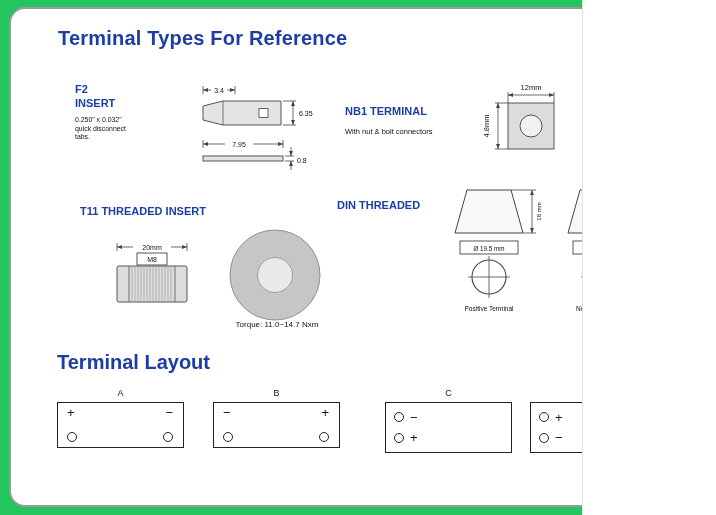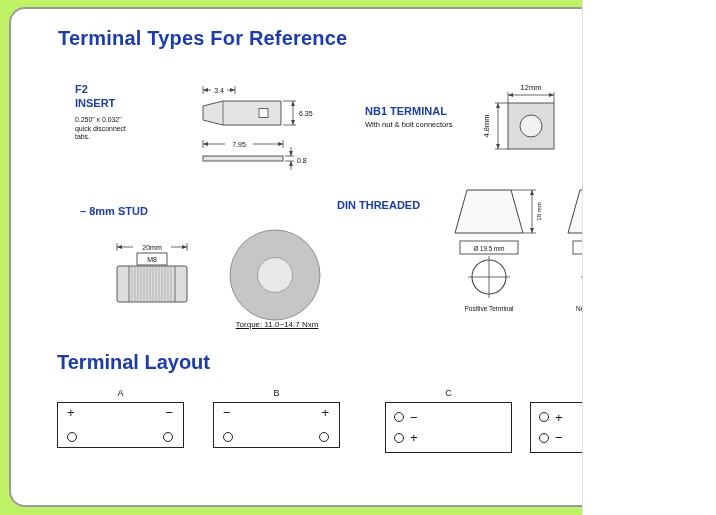--- a/index.html
+++ b/index.html
@@ -1,26 +1,26 @@
 <!DOCTYPE html>
 <html style="--accent-blue: #1c3ca6;"><head>
 <meta charset="utf-8">
 <style>
   * { margin:0; padding:0; box-sizing:border-box; }
   html,body { background:#fff; }
   body { font-family:"Liberation Sans","DejaVu Sans",sans-serif; color:#111; }
-  .canvas { position:relative; width:582px; height:515px; background:#bef264; overflow:hidden; outline:1px solid #e3e3e3; }
+  .canvas { position:relative; width:582px; height:515px; background:#22c55e; overflow:hidden; outline:1px solid #e3e3e3; }
   .abs { position:absolute; }
   .frame { left:9px; top:7px; width:698px; height:500px; border:2px solid #9a9a9a; border-radius:16px; background:#fff; }
   .blue { color:var(--accent-blue,#1c3ca6); font-weight:bold; }
   .page-title { left:58px; top:27px; font-size:20px; letter-spacing:.2px; }
   .h2 { font-size:11px; line-height:14px; }
   .tiny { font-size:6.9px; line-height:8.6px; color:#111; }
-  .subnote { font-size:7.5px; color:#111; margin-top:2px; font-weight:normal; }
-  .torque { font-size:8px; text-align:center; width:140px;text-decoration:underline; }
+  .subnote { font-size:7.5px; color:#111; margin-top:9px; font-weight:normal; }
+  .torque { font-size:8px; text-align:center; width:140px; }
   .layout-title { left:57px; top:351px; font-size:20px; }
   .box-label { font-size:9px; text-align:center; color:#111; }
   .tbox { position:absolute; border:1.4px solid #222; background:#fff; }
   .sign { font-size:13px; line-height:1; color:#111; }
   .post { width:10px; height:10px; border:1.2px solid #222; border-radius:50%; background:#fff; display:inline-block; }
   .tbox.vert { display:flex; flex-direction:column; justify-content:space-evenly; }
   .vrow { display:flex; align-items:center; gap:6px; padding-left:8px; }
   svg text { fill:#111; }
 </style>
 </head>
@@ -75,21 +75,21 @@
     </g>
     <g stroke="#444" stroke-width="0.8">
       <line x1="90" y1="76" x2="99" y2="76"></line>
       <line x1="90" y1="81" x2="99" y2="81"></line>
       <line x1="96" y1="67" x2="96" y2="76" marker-end="url(#f2a)"></line>
       <line x1="96" y1="90" x2="96" y2="81" marker-end="url(#f2a)"></line>
     </g>
     <text x="102" y="83" font-size="7">0.8</text>
   </svg>
 
-  <div class="abs" style="left:365px;top:104px;width:150px">
+  <div class="abs" style="left:345px;top:104px;width:150px">
     <div class="blue h2">NB1 TERMINAL</div>
     <div class="subnote">With nut &amp; bolt connectors</div>
   </div>
 
   <svg class="abs" style="left:450px;top:78px" width="230" height="108" viewBox="0 0 230 108">
     <defs>
       <marker id="nba" viewBox="0 0 10 10" refX="9" refY="5" markerWidth="6" markerHeight="6" orient="auto-start-reverse" markerUnits="userSpaceOnUse">
         <path d="M0,1.5 L9,5 L0,8.5 z" fill="#444"></path>
       </marker>
     </defs>
@@ -135,21 +135,21 @@
     <text x="141" y="41" font-size="7" text-anchor="middle" transform="rotate(-90 141 41)">5.6mm</text>
     <g stroke="#444" stroke-width="0.8">
       <line x1="170" y1="25" x2="185" y2="25"></line>
       <line x1="170" y1="71" x2="185" y2="71"></line>
       <line x1="182" y1="25" x2="182" y2="71" marker-start="url(#nba)" marker-end="url(#nba)"></line>
     </g>
     <text x="192" y="48" font-size="7.5" text-anchor="middle" transform="rotate(-90 192 48)">12mm</text>
   </svg>
 
   <div class="abs" style="left:80px;top:204px;width:180px">
-    <div class="blue h2">– 8mm STUD</div>
+    <div class="blue h2">T11 THREADED INSERT</div>
   </div>
 
   <svg class="abs" style="left:112px;top:240px" width="115" height="70" viewBox="0 0 115 70">
     <defs>
       <marker id="t1a" viewBox="0 0 10 10" refX="9" refY="5" markerWidth="6" markerHeight="6" orient="auto-start-reverse" markerUnits="userSpaceOnUse">
         <path d="M0,1.5 L9,5 L0,8.5 z" fill="#444"></path>
       </marker>
     </defs>
     <g stroke="#444" stroke-width="0.8">
       <line x1="5" y1="3" x2="5" y2="11"></line>

